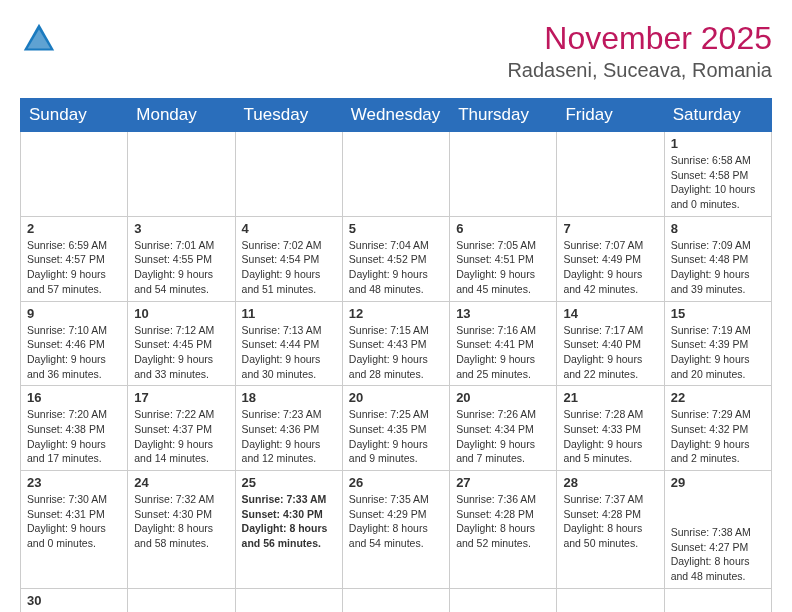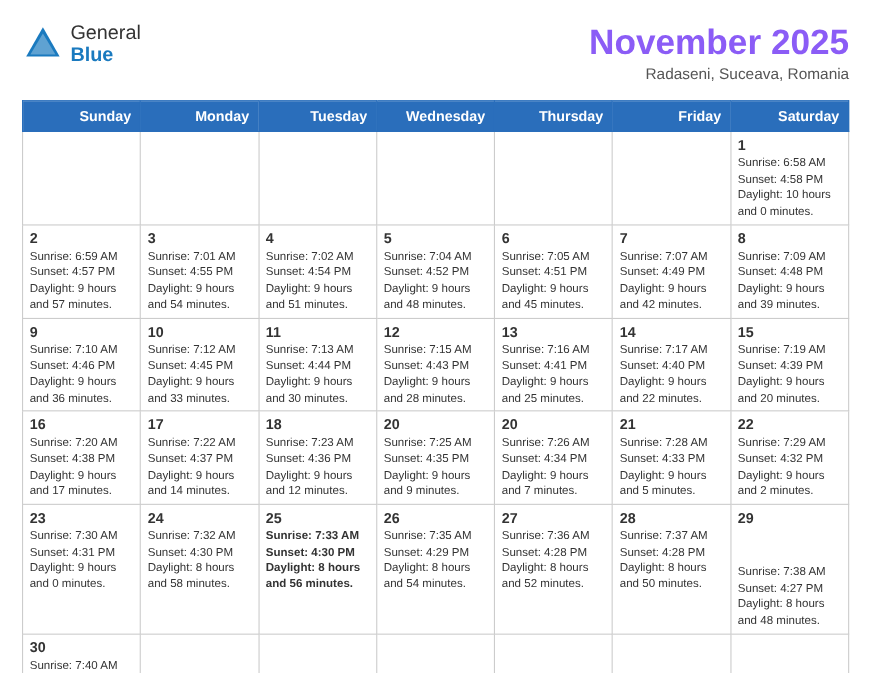--- a/index.html
+++ b/index.html
@@ -34,40 +34,40 @@
     .logo-text .blue { font-size: 18px; color: #1a7abf; font-weight: bold; }
     .logo-icon {
       width: 38px;
       height: 38px;
     }
     .title-area {
       text-align: right;
     }
     .month-title {
       font-size: 32px;
-      font-weight: bold;
-      color: #8b5cf6;
+      font-weight: normal;
+      color: #be185d;
     }
     .location {
-      font-size: 14px;
+      font-size: 20px;
       color: #555;
       margin-top: 2px;
     }
     .calendar {
       width: 100%;
       border-collapse: collapse;
       border: 1px solid #ccc;
     }
     .calendar th {
       background: #2a6ebb;
       color: #fff;
-      text-align: right;
+      text-align: left;
       padding: 6px 8px;
-      font-size: 13px;
-      font-weight: bold;
+      font-size: 17px;
+      font-weight: normal;
       border: 1px solid #2a6ebb;
     }
     .calendar td {
       vertical-align: top;
       border: 1px solid #ccc;
       padding: 4px 6px;
       width: calc(100% / 7);
       min-height: 80px;
       font-size: 11px;
       color: #333;
@@ -90,24 +90,20 @@
   </style>
 </head>
 <body>
 
 <div class="header-area">
   <div class="logo">
     <svg class="logo-icon" viewBox="0 0 40 40" xmlns="http://www.w3.org/2000/svg">
       <polygon points="20,4 36,32 4,32" fill="#1a7abf"></polygon>
       <polygon points="20,10 32,30 8,30" fill="#fff" opacity="0.3"></polygon>
     </svg>
-    <div class="logo-text">
-      <span class="general">General</span>
-      <span class="blue">Blue</span>
-    </div>
   </div>
   <div class="title-area">
     <div class="month-title">November 2025</div>
     <div class="location">Radaseni, Suceava, Romania</div>
   </div>
 </div>
 
 <table class="calendar">
   <thead>
     <tr>

